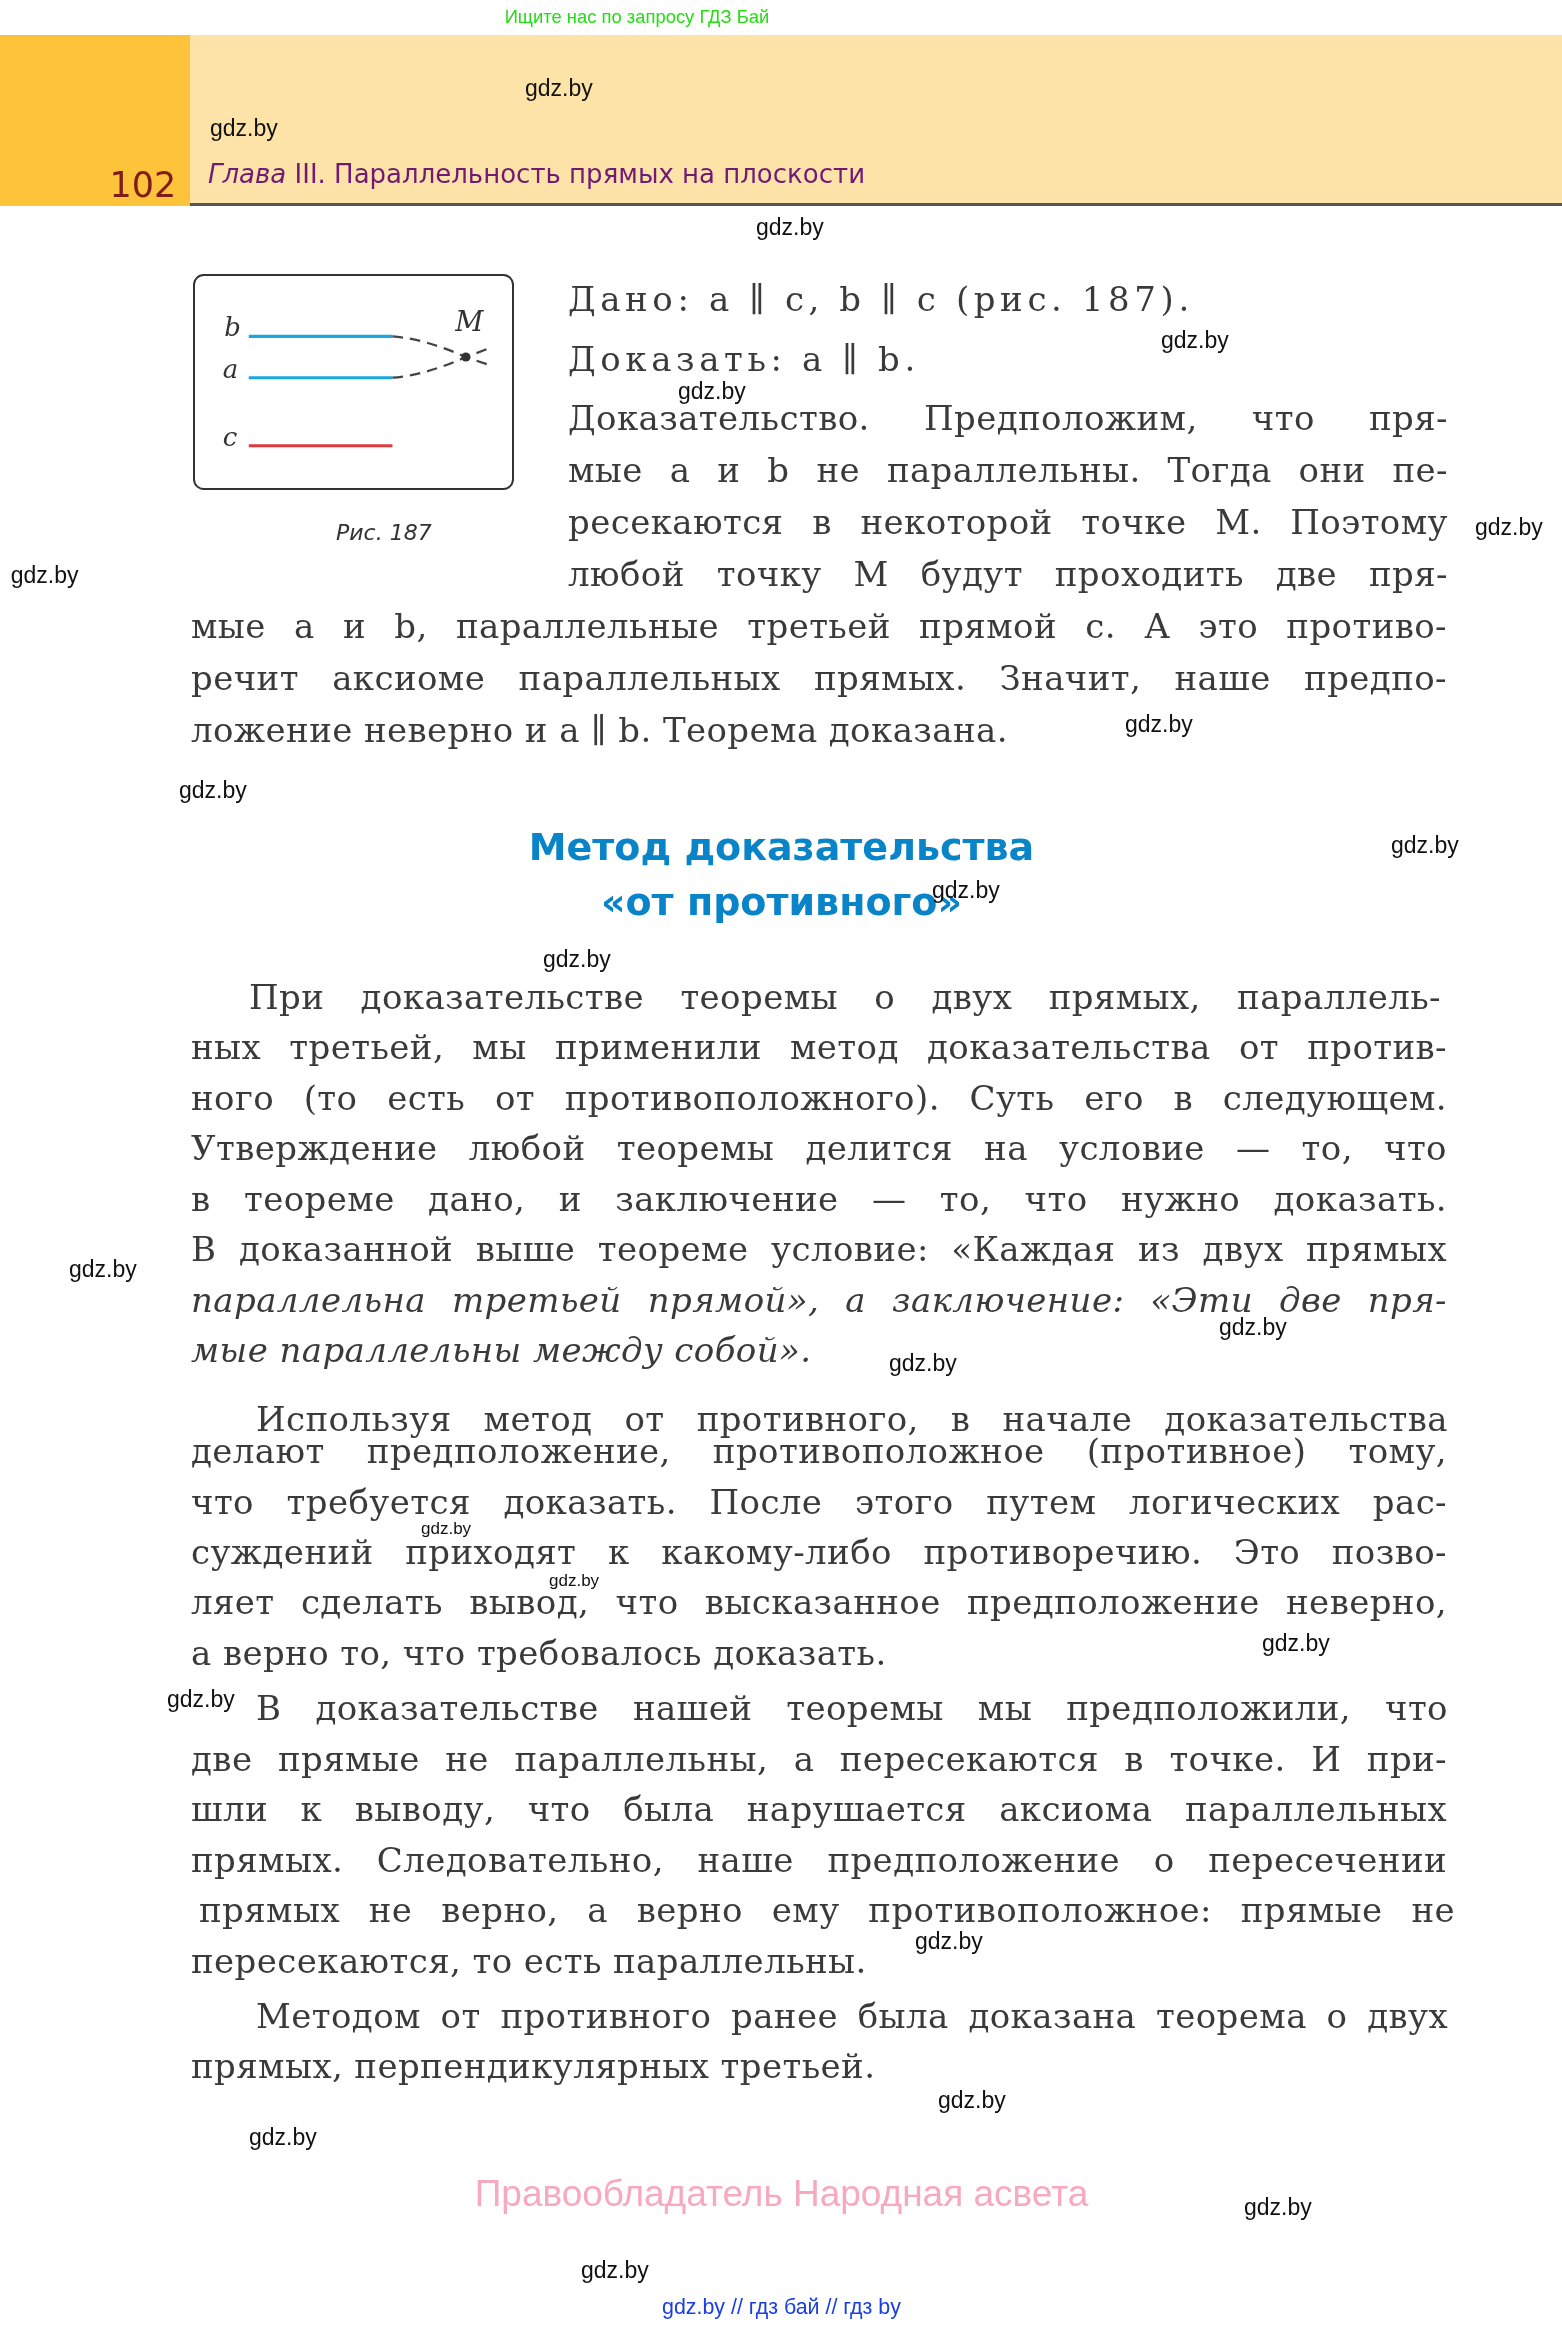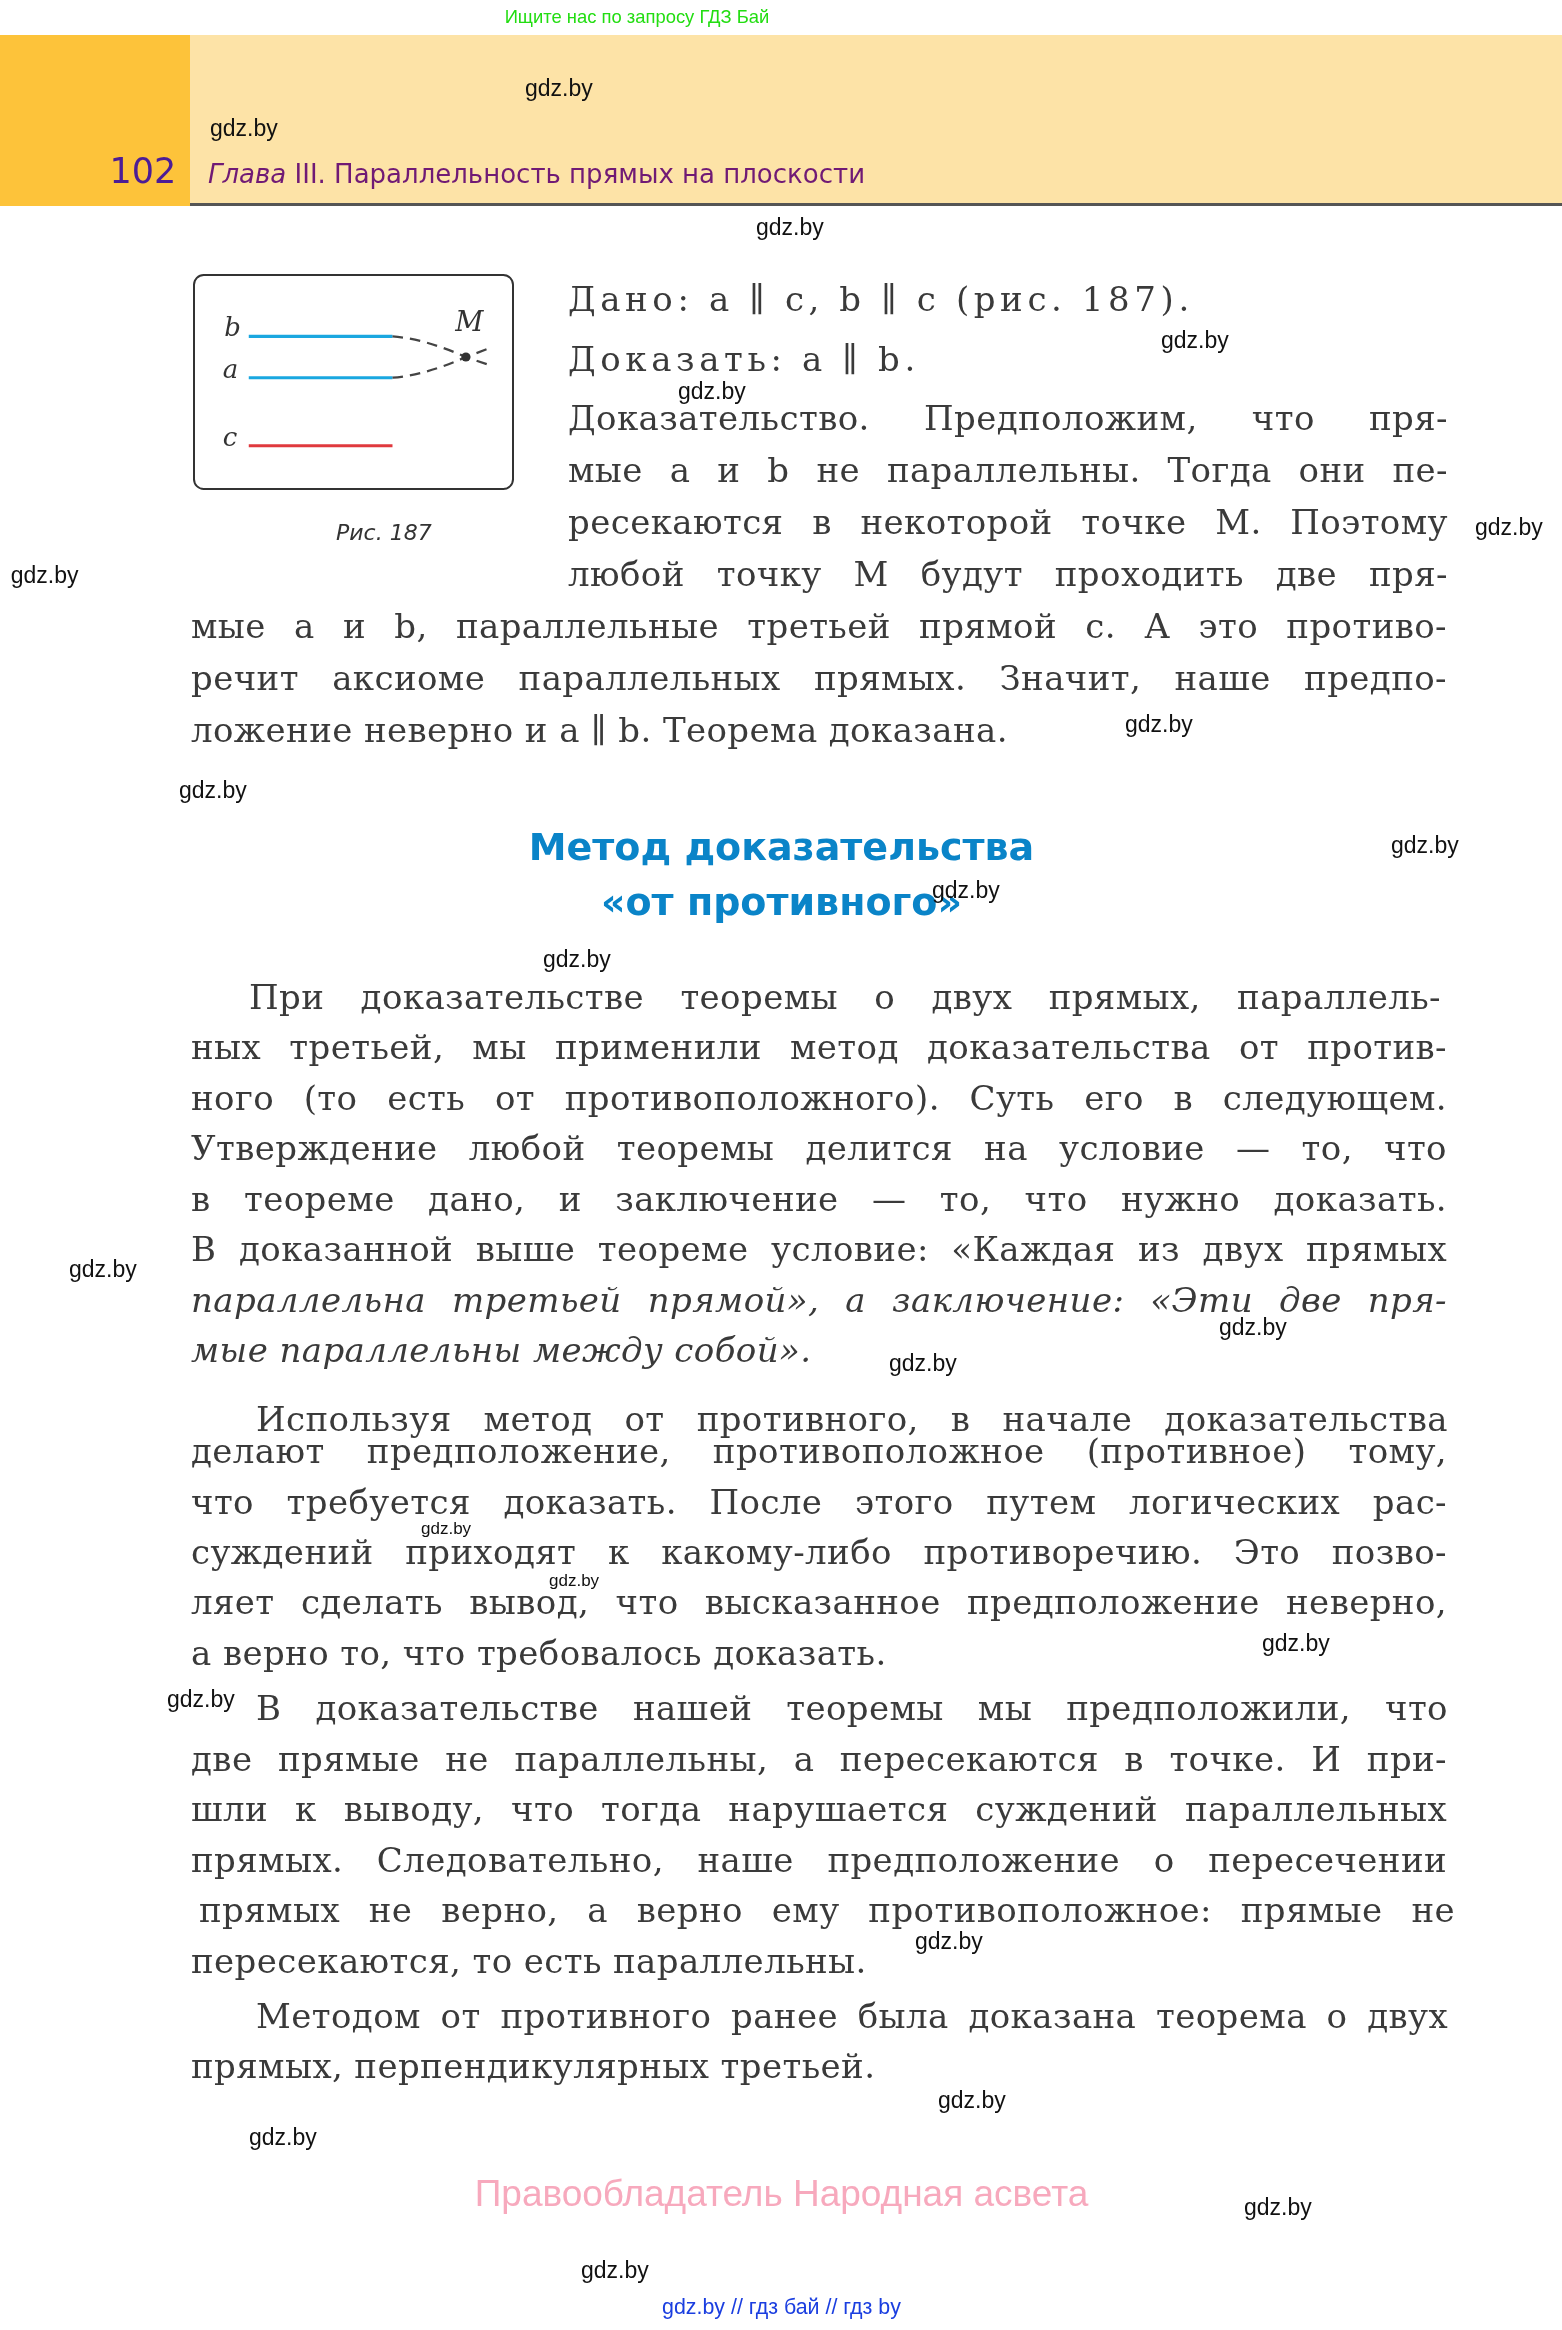--- a/index.html
+++ b/index.html
@@ -12,22 +12,22 @@
     font-size: 18.4px; line-height: 34px; color: #22dd11;
   }
   .header {
     position: absolute; left: 0; top: 35px; width: 1563px; height: 171px;
     background: #fde3a7; border-bottom: 3.1px solid #555555;
   }
   .page-num-block {
     position: absolute; left: 0; top: 0; width: 190px; height: 171px; background: #fdc33a;
   }
   .page-num {
-    position: absolute; right: 13.8px; bottom: 15px;
-    font-family: "DejaVu Sans", sans-serif; font-size: 35px; color: #4c1d95;
+    position: absolute; right: 13.8px; bottom: 1px;
+    font-family: "DejaVu Sans", sans-serif; font-size: 35px; color: #7f1d1d;
   }
   .chapter-title {
     position: absolute; left: 208px; bottom: 13.8px;
     font-family: "DejaVu Sans", sans-serif; font-size: 26px; color: #701a75;
   }
   .chapter-title i { font-style: italic; }
 
   .wm {
     position: absolute; font-family: "Liberation Sans", sans-serif;
     font-size: 23px; color: #111111; white-space: nowrap;
@@ -118,21 +118,21 @@
 
 <div class="line justify" style="left:256px; width:1192px; top:1376px;margin-top:18px;">Используя метод от противного, в начале доказательства</div>
 <div class="line justify" style="left:191px; width:1256px; top:1426px;">делают предположение, противоположное (противное) тому,</div>
 <div class="line justify" style="left:191px; width:1256px; top:1477px;">что требуется доказать. После этого путем логических рас-</div>
 <div class="line justify" style="left:191px; width:1256px; top:1527px;">суждений приходят к какому-либо противоречию. Это позво-</div>
 <div class="line justify" style="left:191px; width:1256px; top:1577px;">ляет сделать вывод, что высказанное предположение неверно,</div>
 <div class="line" style="left:191px; top:1628px;">а верно то, что требовалось доказать.</div>
 
 <div class="line justify" style="left:256px; width:1192px; top:1683px;">В доказательстве нашей теоремы мы предположили, что</div>
 <div class="line justify" style="left:191px; width:1256px; top:1734px;">две прямые не параллельны, а пересекаются в точке. И при-</div>
-<div class="line justify" style="left:191px; width:1256px; top:1784px;">шли к выводу, что тогда нарушается суждений параллельных</div>
+<div class="line justify" style="left:191px; width:1256px; top:1784px;">шли к выводу, что была нарушается аксиома параллельных</div>
 <div class="line justify" style="left:191px; width:1256px; top:1835px;">прямых. Следовательно, наше предположение о пересечении</div>
 <div class="line justify" style="left:191px; width:1256px; top:1885px;margin-left:8px;">прямых не верно, а верно ему противоположное: прямые не</div>
 <div class="line" style="left:191px; top:1936px;">пересекаются, то есть параллельны.</div>
 
 <div class="line justify" style="left:256px; width:1192px; top:1991px;">Методом от противного ранее была доказана теорема о двух</div>
 <div class="line" style="left:191px; top:2041px;">прямых, перпендикулярных третьей.</div>
 
 <span class="wm" style="left:525px; top:75px;">gdz.by</span>
 <span class="wm" style="left:210px; top:115px;">gdz.by</span>
 <span class="wm" style="left:756px; top:214px;">gdz.by</span>

